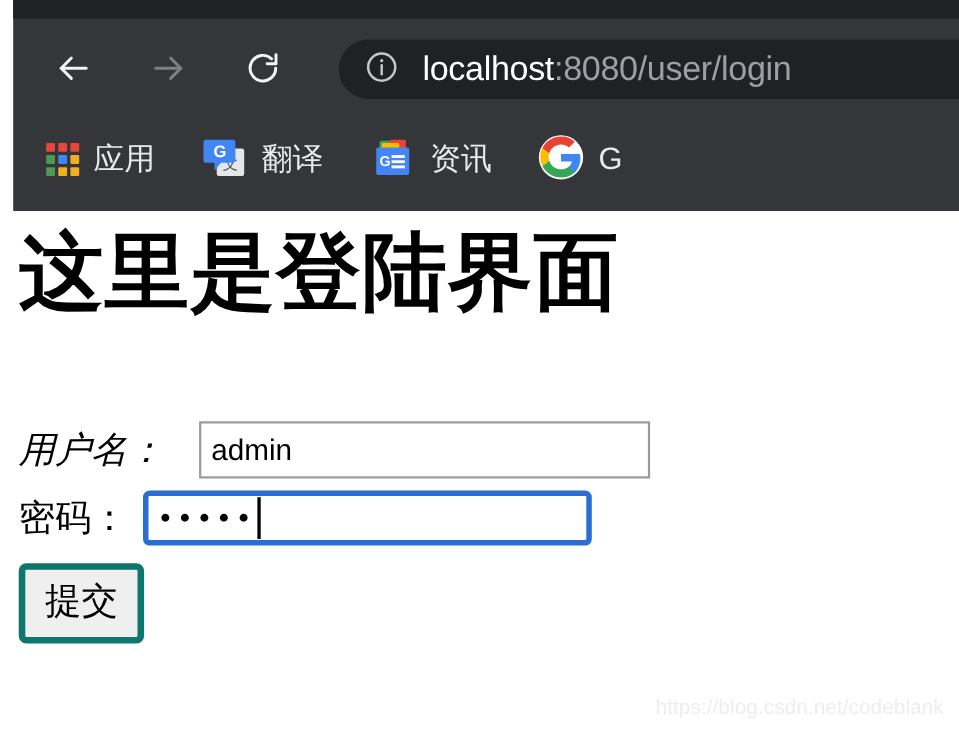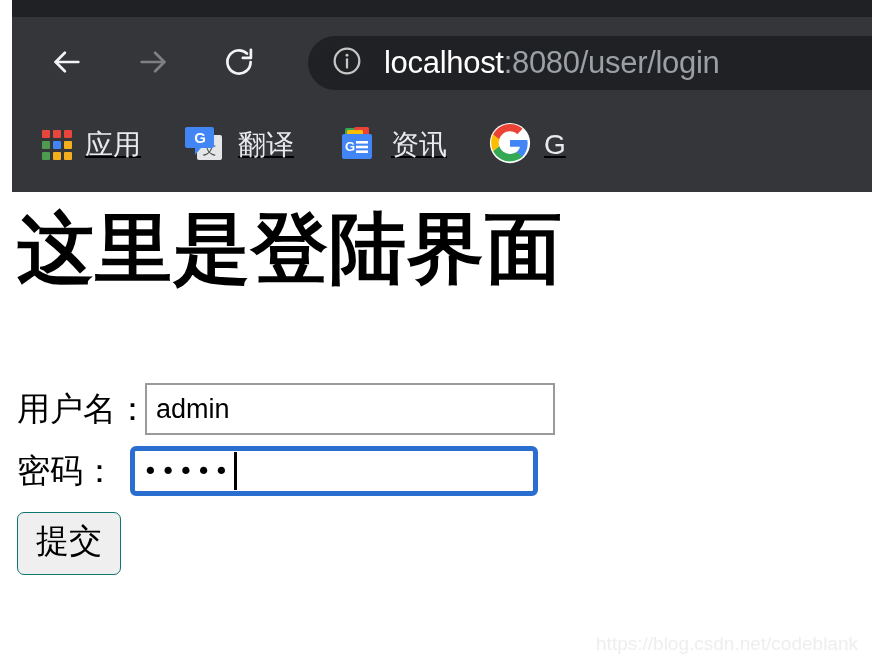--- a/index.html
+++ b/index.html
@@ -68,21 +68,20 @@
     overflow: hidden;
   }
   .bookmark {
     display: flex; align-items: center;
     height: 52px;
     padding: 0 8px;
     border-radius: 6px;
     cursor: pointer;
     flex: 0 0 auto;
     white-space: nowrap;
-    text-decoration: underline;
   }
   .bookmark-label {
     font-size: 28px;
     color: #e8eaed;
     margin-left: 13px;
     white-space: nowrap;
     font-family: "Liberation Sans", "DejaVu Sans", sans-serif;
   }
   .bm-icon { flex: 0 0 auto; display: block; }
 
@@ -139,21 +138,21 @@
     align-items: center;
     height: 62px;
   }
   .form-label {
     font-size: 33px;
     color: #000000;
     padding-left: 17px;
     white-space: nowrap;
     font-family: "DejaVu Sans", sans-serif;
   }
-  #username-label { width: 145px; }
+  #username-label { width: 181px; font-style: italic; }
   #password-label { width: 130px; }
 
   #username-input {
     width: 410px; height: 52px;
     font-size: 27px;
     padding: 0 9px;
     border: 2px solid #9a9a9a;
     border-radius: 0;
     background: #ffffff;
     color: #000000;
@@ -181,21 +180,21 @@
     width: 3px; height: 38px;
     background: #000000;
     margin-left: 2px;
   }
 
   #submit-row { margin-top: 10px; padding-left: 17px; }
   #submit-button {
     font-size: 33px;
     padding: 6px 18px 10px 18px;
     background: #efefef;
-    border: 1px solid #0f766e;
+    border: 6px solid #0f766e;
     border-radius: 7px;
     color: #000000;
     cursor: pointer;
     font-family: "DejaVu Sans", sans-serif;
   }
 
   #watermark {
     position: absolute;
     right: 14px; bottom: 9px;
     font-size: 19px;

